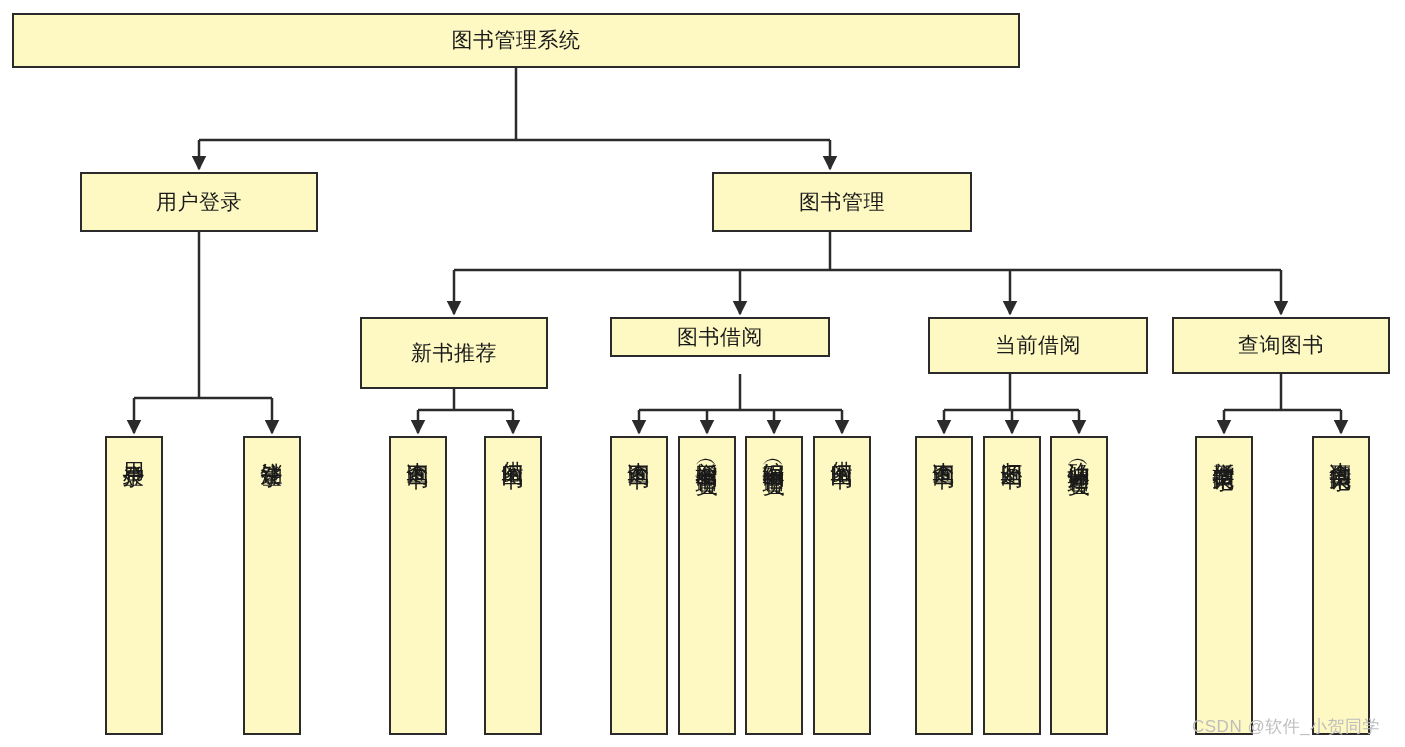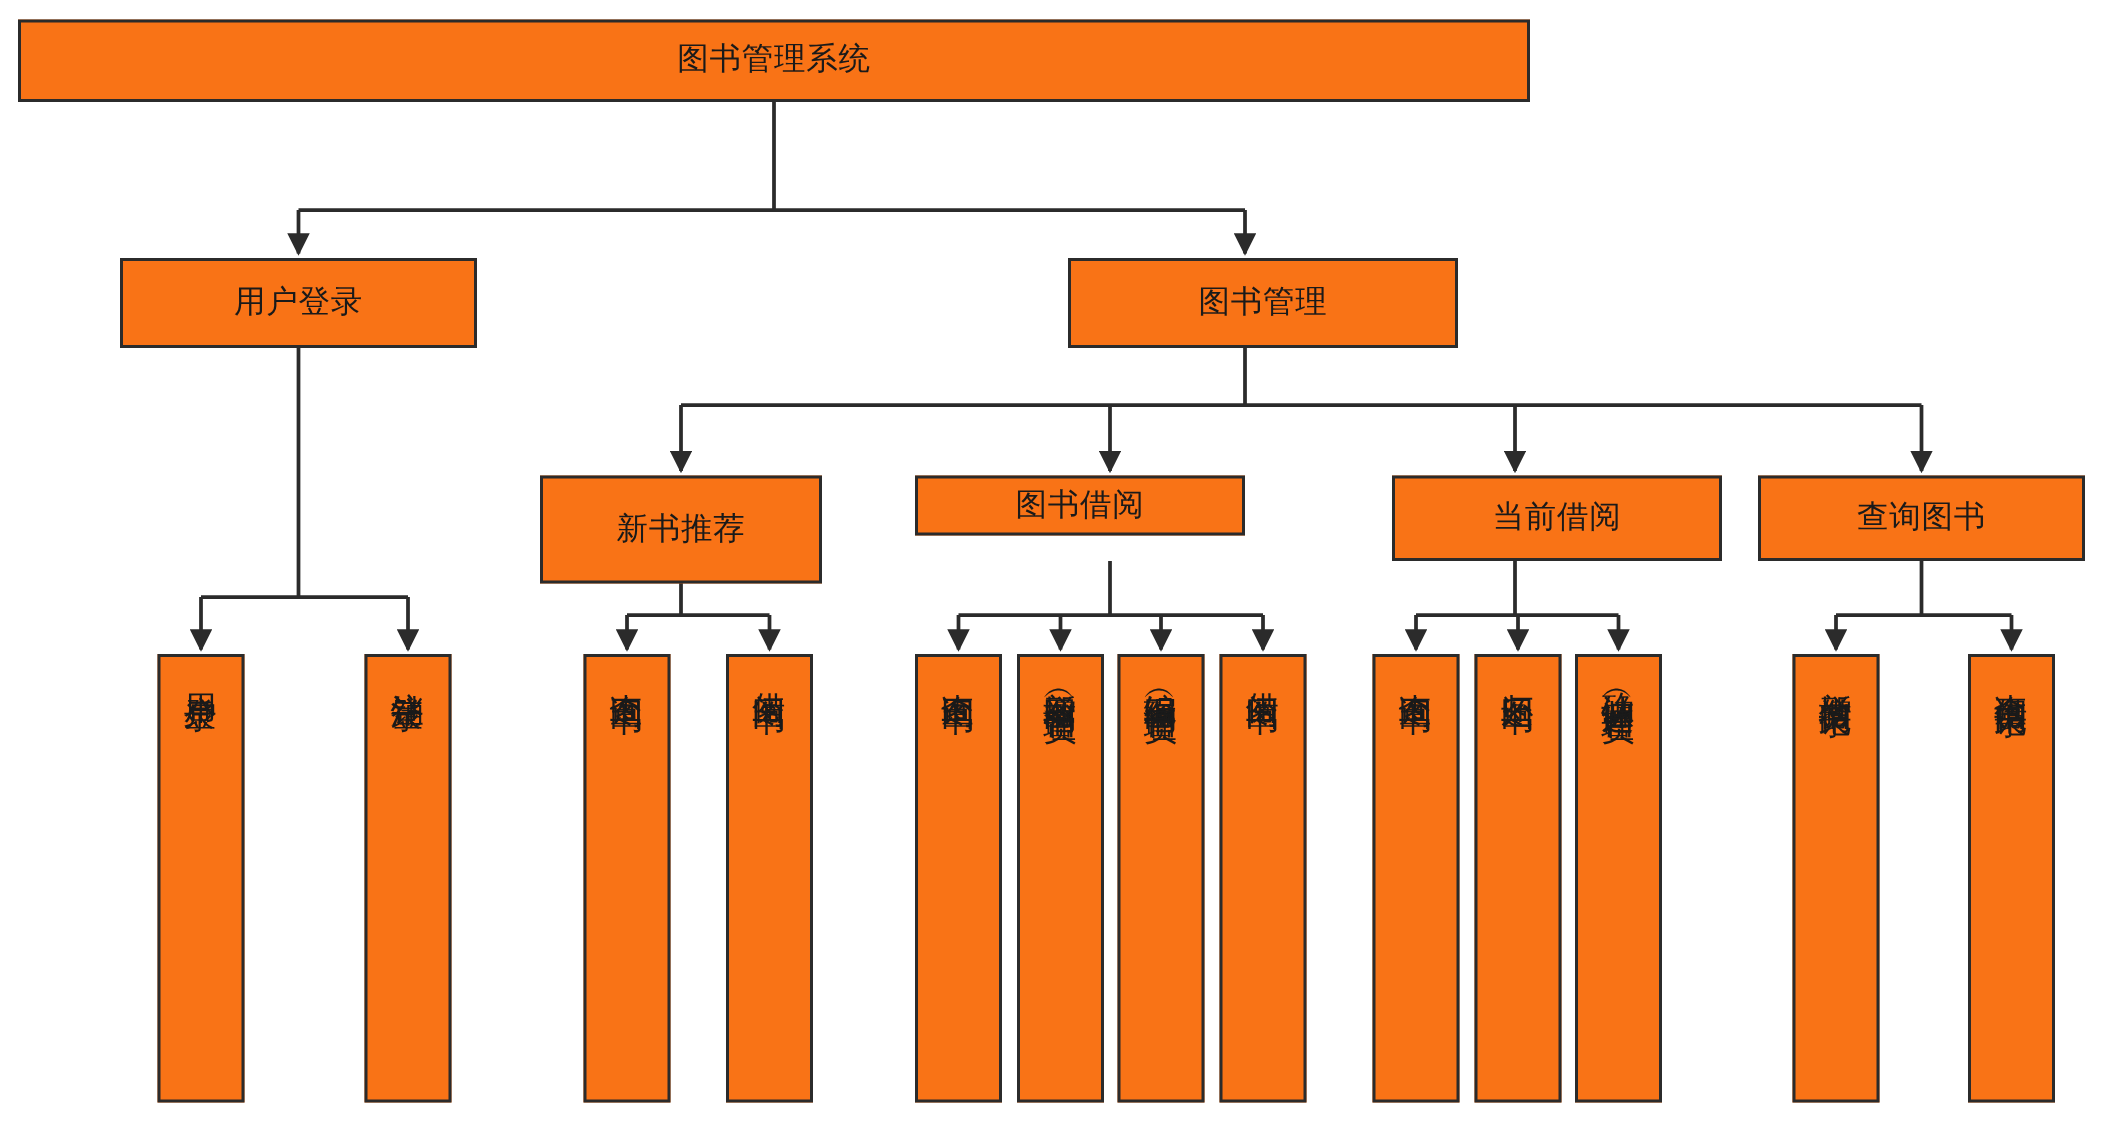--- a/index.html
+++ b/index.html
@@ -20,21 +20,21 @@
   #wires {
     position: absolute;
     left: 0;
     top: 0;
     width: 1405px;
     height: 747px;
   }
   .node {
     position: absolute;
     box-sizing: border-box;
-    background: #f97316;
+    background: #fef9c3;
     border: 2px solid #2b2b2b;
     display: flex;
     align-items: center;
     justify-content: center;
     color: #1a1a1a;
   }
   .node .label {
     display: block;
     text-align: center;
     line-height: 1.18;
@@ -167,13 +167,14 @@
         <span class="label">确认归还（管理员）</span>
       </div>
       <div class="node vert" style="left: 1195px; top: 436px; width: 58px; height: 299px;">
         <span class="label">新增借阅记录</span>
       </div>
       <div class="node vert" style="left: 1312px; top: 436px; width: 58px; height: 299px;">
         <span class="label">查询借阅记录</span>
       </div>
     </div>
 
+  <div class="watermark" style="left:1192px; top:715px;">CSDN @软件_小贺同学</div>
 </div>
 
 </body></html>

